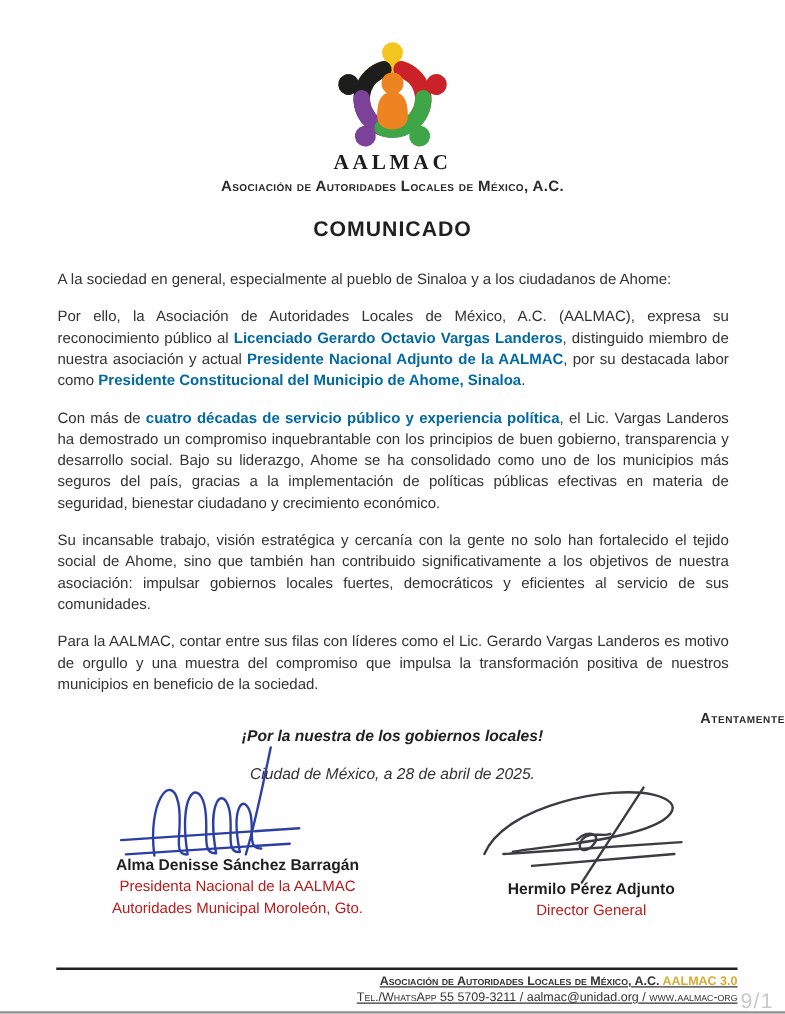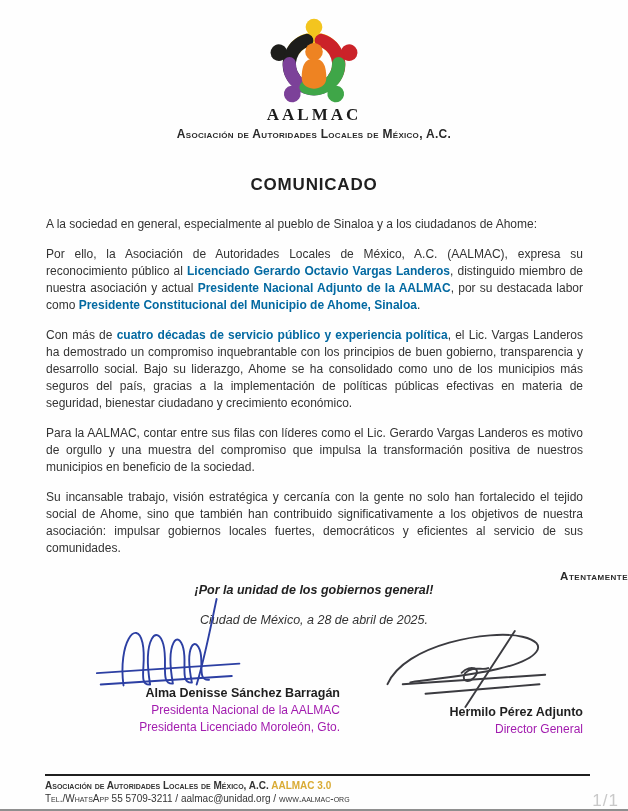--- a/index.html
+++ b/index.html
@@ -6,65 +6,65 @@
   body {
     width:628px; height:811px;
     font-family:"Liberation Sans", sans-serif;
     background:#ffffff; color:#333;
   }
   .page {
     position:relative; width:628px; height:811px;
     background:#fefefe; overflow:hidden;
   }
   
-  .header { text-align:center; padding-top:13px; }
+  .header { text-align:center; padding-top:28px; }
   .logo-wrap { line-height:0; }
   .logo-wrap svg { width:106px; height:95px; }
   .logo-caption {
     font-family:"Liberation Serif", serif;
     font-size:17px; font-weight:bold; letter-spacing:3px;
     color:#1c1c1c; margin-top:-2px; line-height:18px;
   }
   .org-line {
     font-size:12px; font-weight:bold; font-variant:small-caps;
     letter-spacing:0.3px; color:#2a2a2a; margin-top:3px;
   }
   .doc-title {
     font-size:17px; font-weight:bold; letter-spacing:0.8px;
-    color:#1f1f1f; margin-top:34px;
+    color:#1f1f1f; margin-top:18px;
   }
   
   .doc-body { margin:21px 45px 0 46px; }
   .para {
     font-size:12px; line-height:17px; text-align:justify;
     margin:0 0 13px 0; color:#333;
   }
   .para.salutation { text-align:left; }
   .b { font-weight:bold; color:#0369a1; }
   
   .closing { text-align:center; margin-top:3px; }
   .closing-word {
     font-size:11.5px; font-weight:bold; font-variant:small-caps;
     letter-spacing:0.5px; color:#2a2a2a;text-align:right;
   }
   .closing-slogan { font-size:12.5px; font-weight:bold; font-style:italic; color:#222; margin-top:1px; }
   .closing-date   { font-size:12.5px; font-style:italic; color:#333; margin-top:16px; }
   
   .sig-row { display:flex; justify-content:space-between; margin:2px 45px 0 40px; }
-  .sig-block { text-align:right; position:relative; }
+  .sig-block { text-align:center; position:relative; }
   .sig-block.left  { width:300px; }
   .sig-block.right { width:220px; padding-top:14px; }
   .sig-img { display:block; margin:0 auto; }
   .sig-block.left  .sig-img { width:190px; height:100px; margin-top:-32px; margin-bottom:-12px; }
   .sig-block.right .sig-img { width:190px; height:81px; margin-top:-14px; margin-bottom:-6px; }
   .sig-img path { fill:none; stroke:currentColor; stroke-width:2; stroke-linecap:round; stroke-linejoin:round; }
   .sig-name  { font-size:12.5px; font-weight:bold; color:#1f1f1f; line-height:17px; }
-  .sig-title { font-size:12px; color:#a21caf; line-height:16.5px; }
+  .sig-title { font-size:12px; color:#b91c1c; line-height:16.5px; }
   
-  .footer { position:absolute; left:45px; right:38px; bottom:6px; text-align:left; }
+  .footer { position:absolute; left:45px; right:38px; bottom:6px; text-align:right;text-decoration:underline; }
   .footer-rule { border-top:2.5px solid #1f1f1f; margin-bottom:3px; }
   .footer-line { font-size:10px; font-variant:small-caps; color:#333; line-height:13px; }
   .footer-line.first { font-weight:bold; }
   .badge { font-weight:bold; }
   .email { font-variant:normal; }
   .page-indicator {
     position:absolute; right:9px; bottom:0px;
     font-size:17px; color:#c9c9c9; letter-spacing:1px;
   }
   .viewer-edge { position:absolute; left:0; right:0; bottom:0; height:2px; background:#8f8f8f; }
@@ -110,42 +110,42 @@
   </div>
 
   <div class="doc-body">
     <p class="para salutation"><span>A la sociedad en general, especialmente al pueblo de Sinaloa y a los ciudadanos de Ahome:</span></p>
 
 
     <p class="para"><span>Por ello, la Asociación de Autoridades Locales de México, A.C. (AALMAC), expresa su reconocimiento público al </span><span class="b">Licenciado Gerardo Octavio Vargas Landeros</span><span>, distinguido miembro de nuestra asociación y actual </span><span class="b">Presidente Nacional Adjunto de la AALMAC</span><span>, por su destacada labor como </span><span class="b">Presidente Constitucional del Municipio de Ahome, Sinaloa</span><span>.</span></p>
 
     <p class="para"><span>Con más de </span><span class="b">cuatro décadas de servicio público y experiencia política</span><span>, el Lic. Vargas Landeros ha demostrado un compromiso inquebrantable con los principios de buen gobierno, transparencia y desarrollo social. Bajo su liderazgo, Ahome se ha consolidado como uno de los municipios más seguros del país, gracias a la implementación de políticas públicas efectivas en materia de seguridad, bienestar ciudadano y crecimiento económico.</span></p>
 
+    <p class="para"><span>Su incansable trabajo, visión estratégica y cercanía con la gente no solo han fortalecido el tejido social de Ahome, sino que también han contribuido significativamente a los objetivos de nuestra asociación: impulsar gobiernos locales fuertes, democráticos y eficientes al servicio de sus comunidades.</span></p>
+
     <p class="para"><span>Para la AALMAC, contar entre sus filas con líderes como el Lic. Gerardo Vargas Landeros es motivo de orgullo y una muestra del compromiso que impulsa la transformación positiva de nuestros municipios en beneficio de la sociedad.</span></p>
-
-    <p class="para"><span>Su incansable trabajo, visión estratégica y cercanía con la gente no solo han fortalecido el tejido social de Ahome, sino que también han contribuido significativamente a los objetivos de nuestra asociación: impulsar gobiernos locales fuertes, democráticos y eficientes al servicio de sus comunidades.</span></p>
   </div>
 
   <div class="closing">
     <div class="closing-word">Atentamente</div>
-    <div class="closing-slogan">¡Por la unidad de los gobiernos general!</div>
+    <div class="closing-slogan">¡Por la nuestra de los gobiernos locales!</div>
     <div class="closing-date">Ciudad de México, a 28 de abril de 2025.</div>
   </div>
 
   <div class="sig-row">
     <div class="sig-block left">
       <svg class="sig-img" viewBox="0 0 200 105" xmlns="http://www.w3.org/2000/svg" style="color: rgb(44, 63, 163);">
         <path d="M30 93 C24 48 44 22 50 48 C55 70 44 93 58 92 C50 42 66 28 72 50 C77 69 68 92 82 91 C74 46 88 34 93 54 C97 70 89 91 102 90 C94 50 106 40 111 58 C114 72 108 88 120 87"></path>
         <path d="M128 2 C122 30 116 62 107 92"></path>
         <path d="M2 80 L152 70"></path>
         <path d="M6 92 L144 83"></path>
       </svg>
       <div class="sig-name">Alma Denisse Sánchez Barragán</div>
       <div class="sig-title">Presidenta Nacional de la AALMAC</div>
-      <div class="sig-title">Presidenta Licenciado Moroleón, Gto.</div>
+      <div class="sig-title">Autoridades Municipal Moroleón, Gto.</div>
     </div>
     <div class="sig-block right">
       <svg class="sig-img" viewBox="0 0 200 85" xmlns="http://www.w3.org/2000/svg" style="color: rgb(59, 59, 64);">
         <path d="M10 58 C28 16 118 0 152 8 C182 15 170 32 126 42 C98 49 58 52 34 56"></path>
         <path d="M144 2 L92 82"></path>
         <path d="M88 46 C98 36 110 42 101 51 C94 58 87 54 92 46 C100 38 110 44 116 41"></path>
         <path d="M26 58 L176 48"></path>
         <path d="M50 68 L170 58"></path>
       </svg>
       <div class="sig-name">Hermilo Pérez Adjunto</div>
@@ -157,16 +157,16 @@
     <div class="footer-rule"></div>
     <div class="footer-line first">
       <span>Asociación de Autoridades Locales de México, A.C.</span>
       <span class="badge" style="color: rgb(217, 171, 53);">AALMAC 3.0</span>
     </div>
     <div class="footer-line">
       <span>Tel./WhatsApp 55 5709-3211 / </span><span class="email">aalmac@unidad.org</span><span> / www.aalmac-org</span>
     </div>
   </div>
 
-  <div class="page-indicator">1/1</div>
+  <div class="page-indicator">9/1</div>
   <div class="viewer-edge"></div>
 
 </div>
 
 </body></html>

